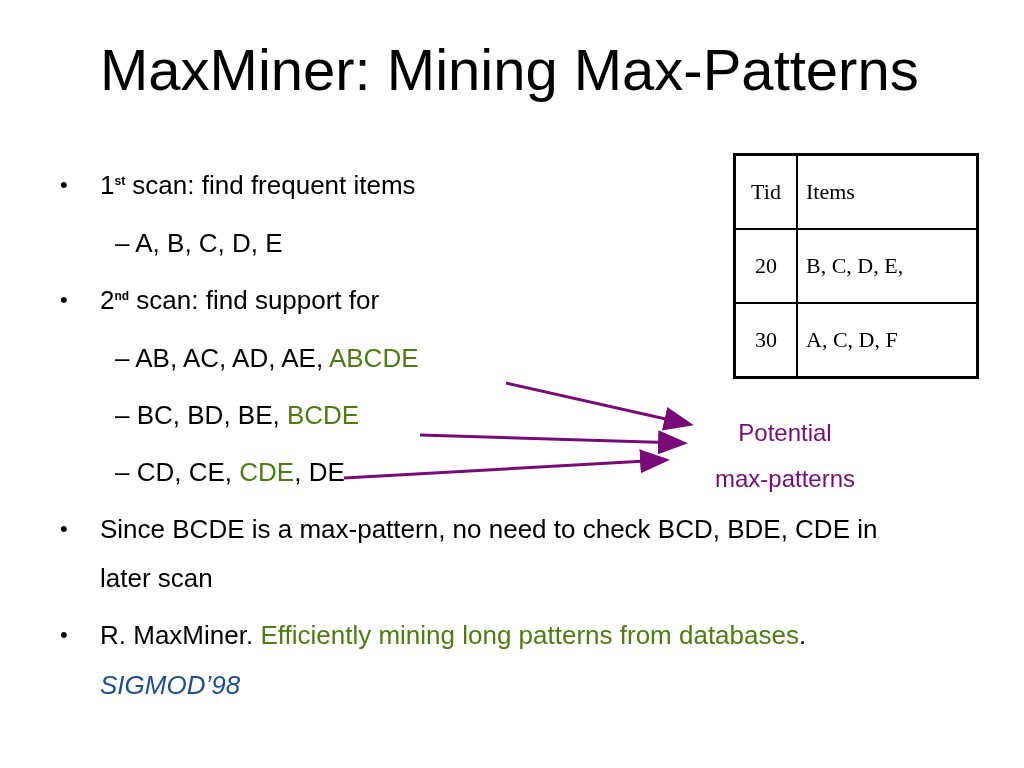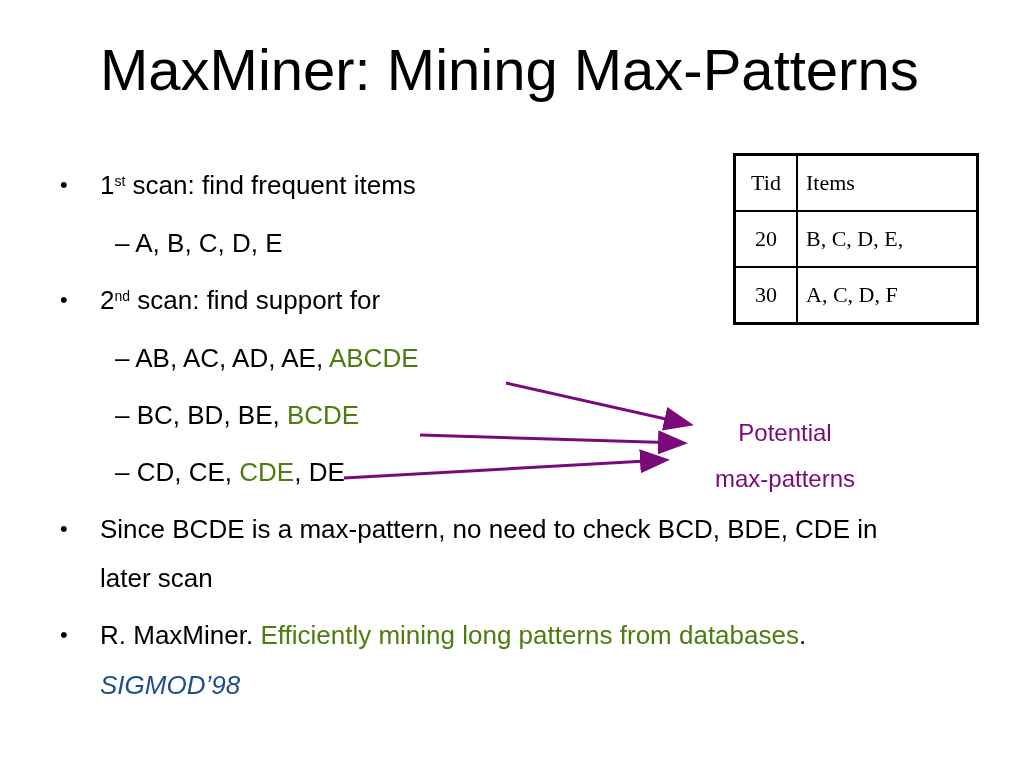--- a/index.html
+++ b/index.html
@@ -2,23 +2,23 @@
 <html><head>
 <meta charset="utf-8">
 <style>
   html,body{margin:0;padding:0;}
   body{width:1024px;height:768px;background:#ffffff;position:relative;overflow:hidden;font-family:"Liberation Sans",sans-serif;color:#000;}
   .title{position:absolute;left:100px;top:38px;font-size:58px;line-height:64px;font-family:"Liberation Sans",sans-serif;}
   .line{position:absolute;font-size:26px;line-height:34px;white-space:nowrap;}
   .bullet{position:absolute;left:60px;font-size:22px;}
   .purple{color:#4d7c0f;}
   .blue{color:#1f4e8c;font-style:italic;}
-  sup{font-size:14px;vertical-align:top;position:relative;top:-4px;}
+  sup{font-size:12px;vertical-align:top;position:relative;top:-4px;font-weight:bold;}
   table{position:absolute;left:733px;top:153px;border-collapse:collapse;border:3px solid #000;font-size:22px;font-family:Liberation Serif, serif;}
-  td{border:2px solid #000;height:38px;padding:8px 8px;}
+  td{border:2px solid #000;height:38px;padding:17px 8px;}
   td.tid{width:60px;text-align:center;padding:0;}
   td.items{width:162px;}
   .callout{position:absolute;left:660px;top:410px;width:250px;text-align:center;color:#7a0a7a;font-size:24px;line-height:46px;}
   svg.arrows{position:absolute;left:0;top:0;}
 </style>
 </head>
 <body>
 
 <div class="title">MaxMiner: Mining Max-Patterns</div>
 

